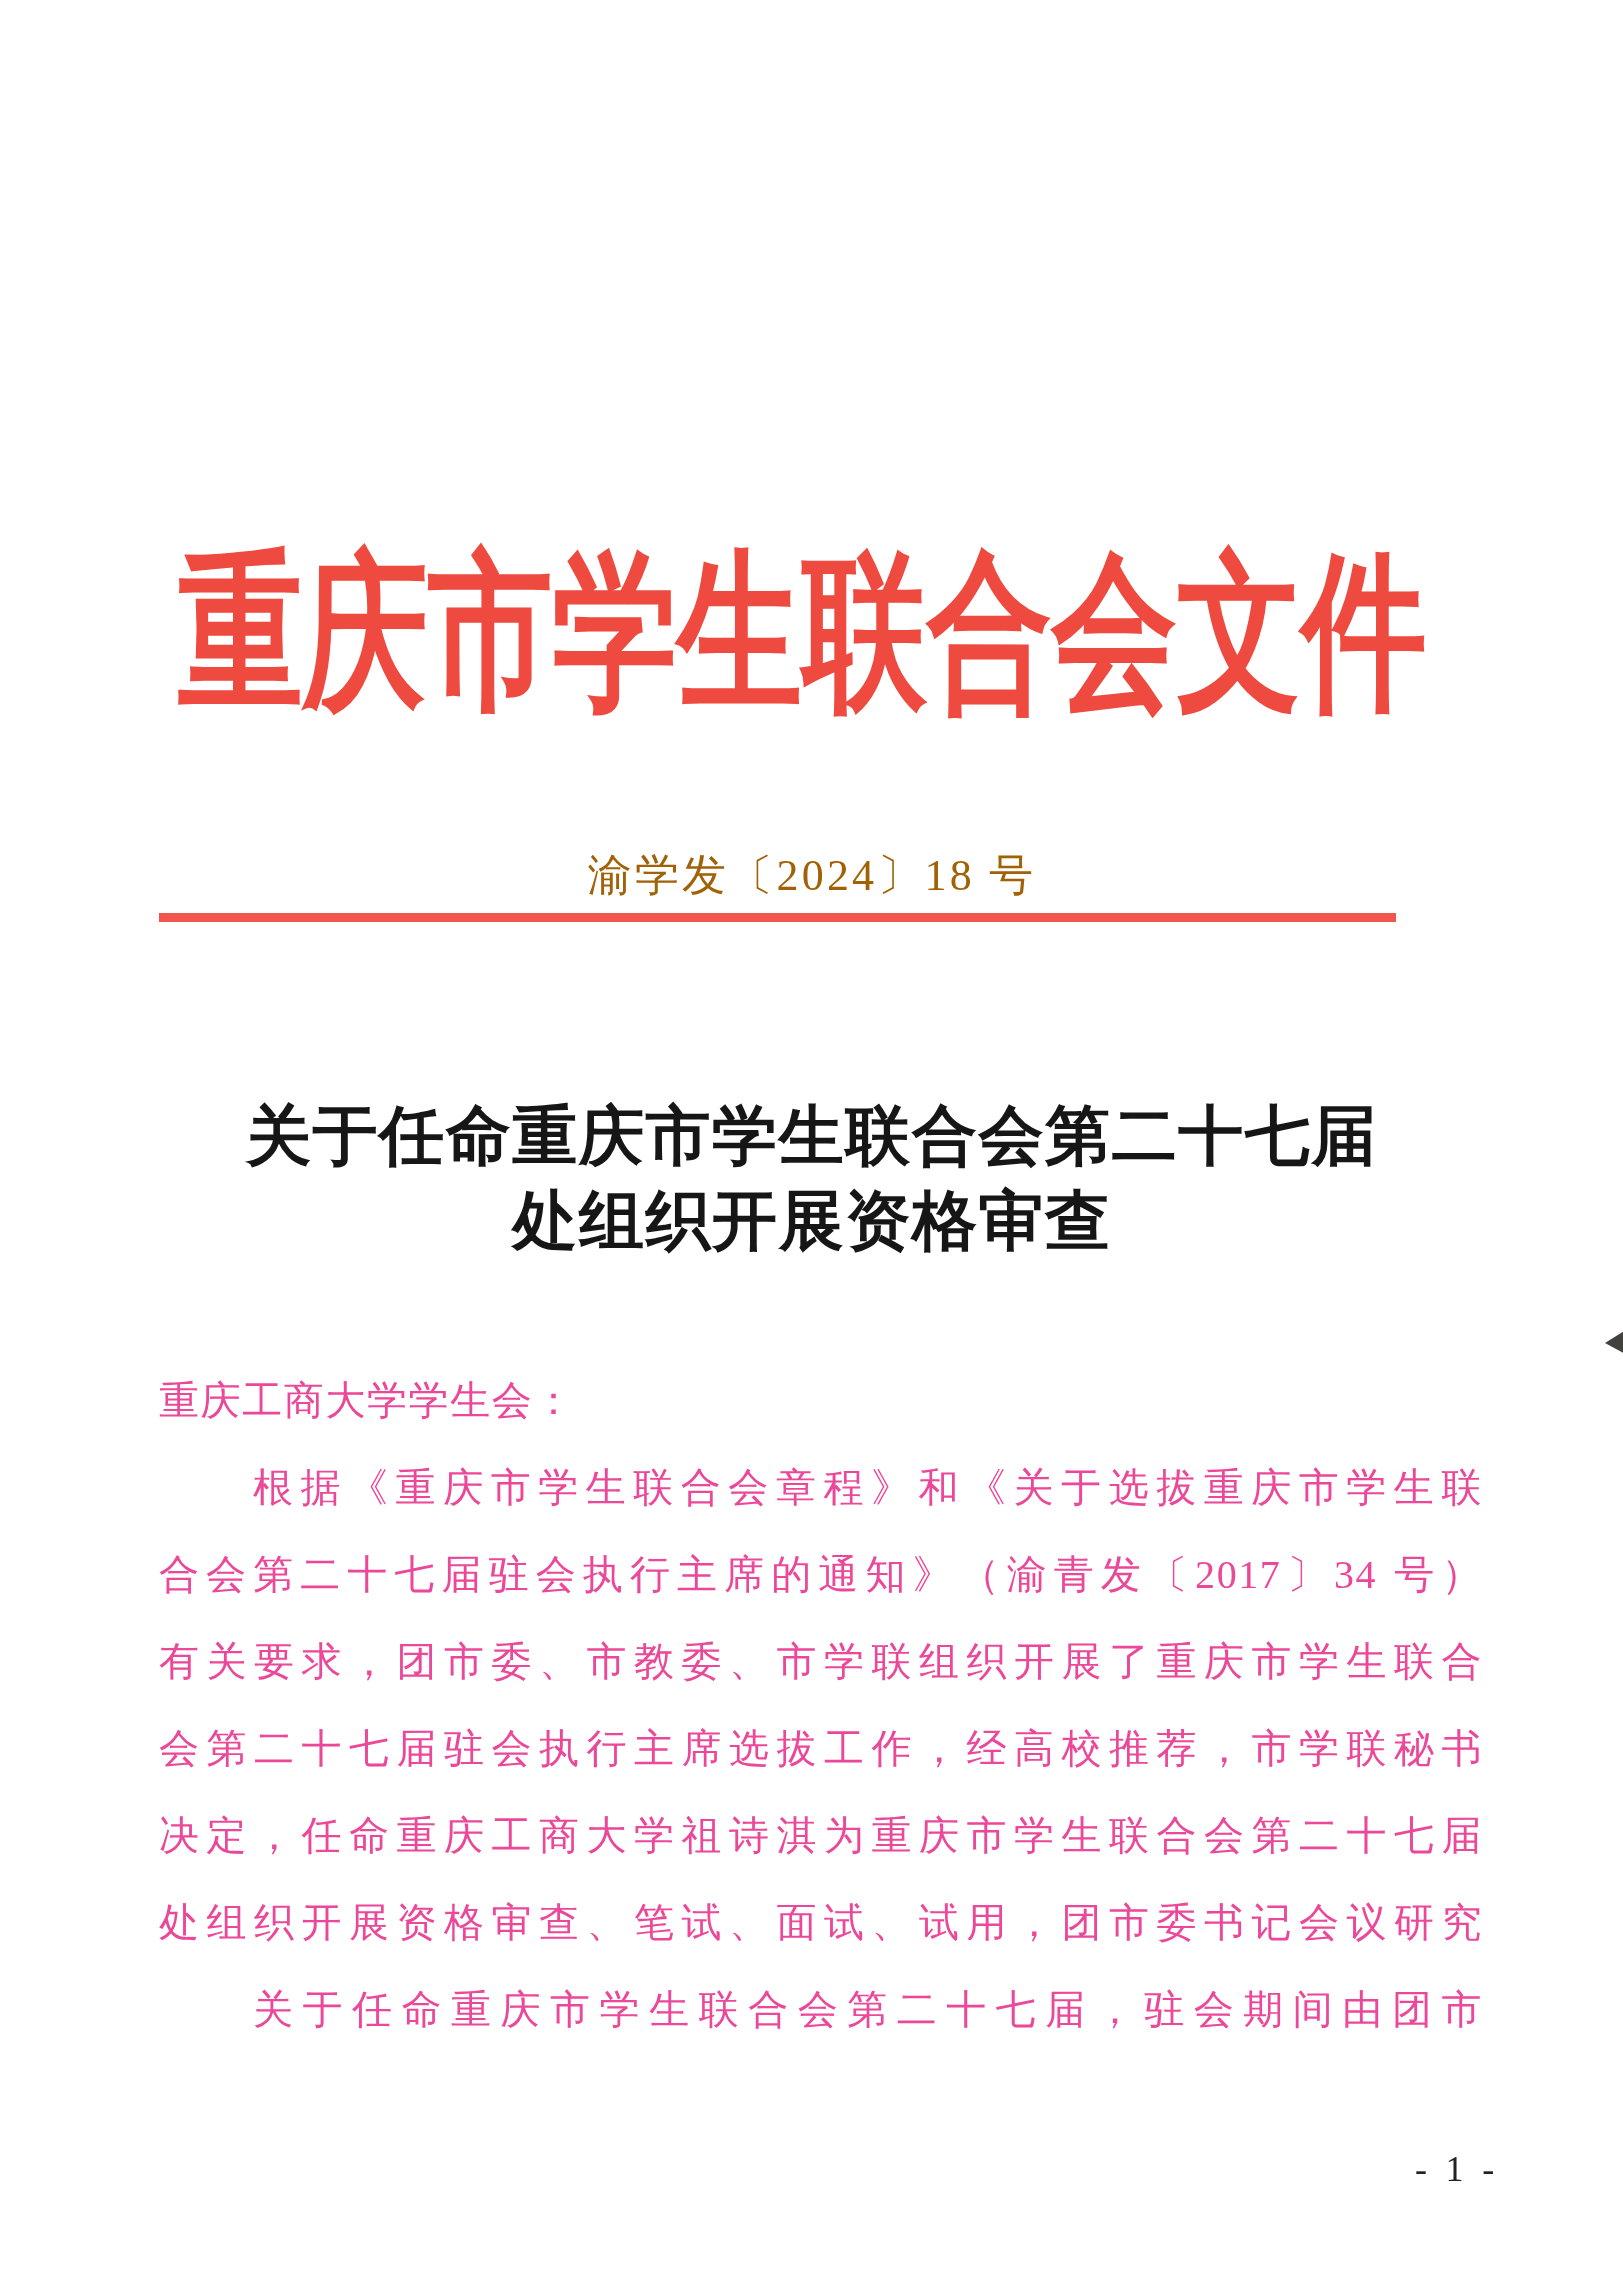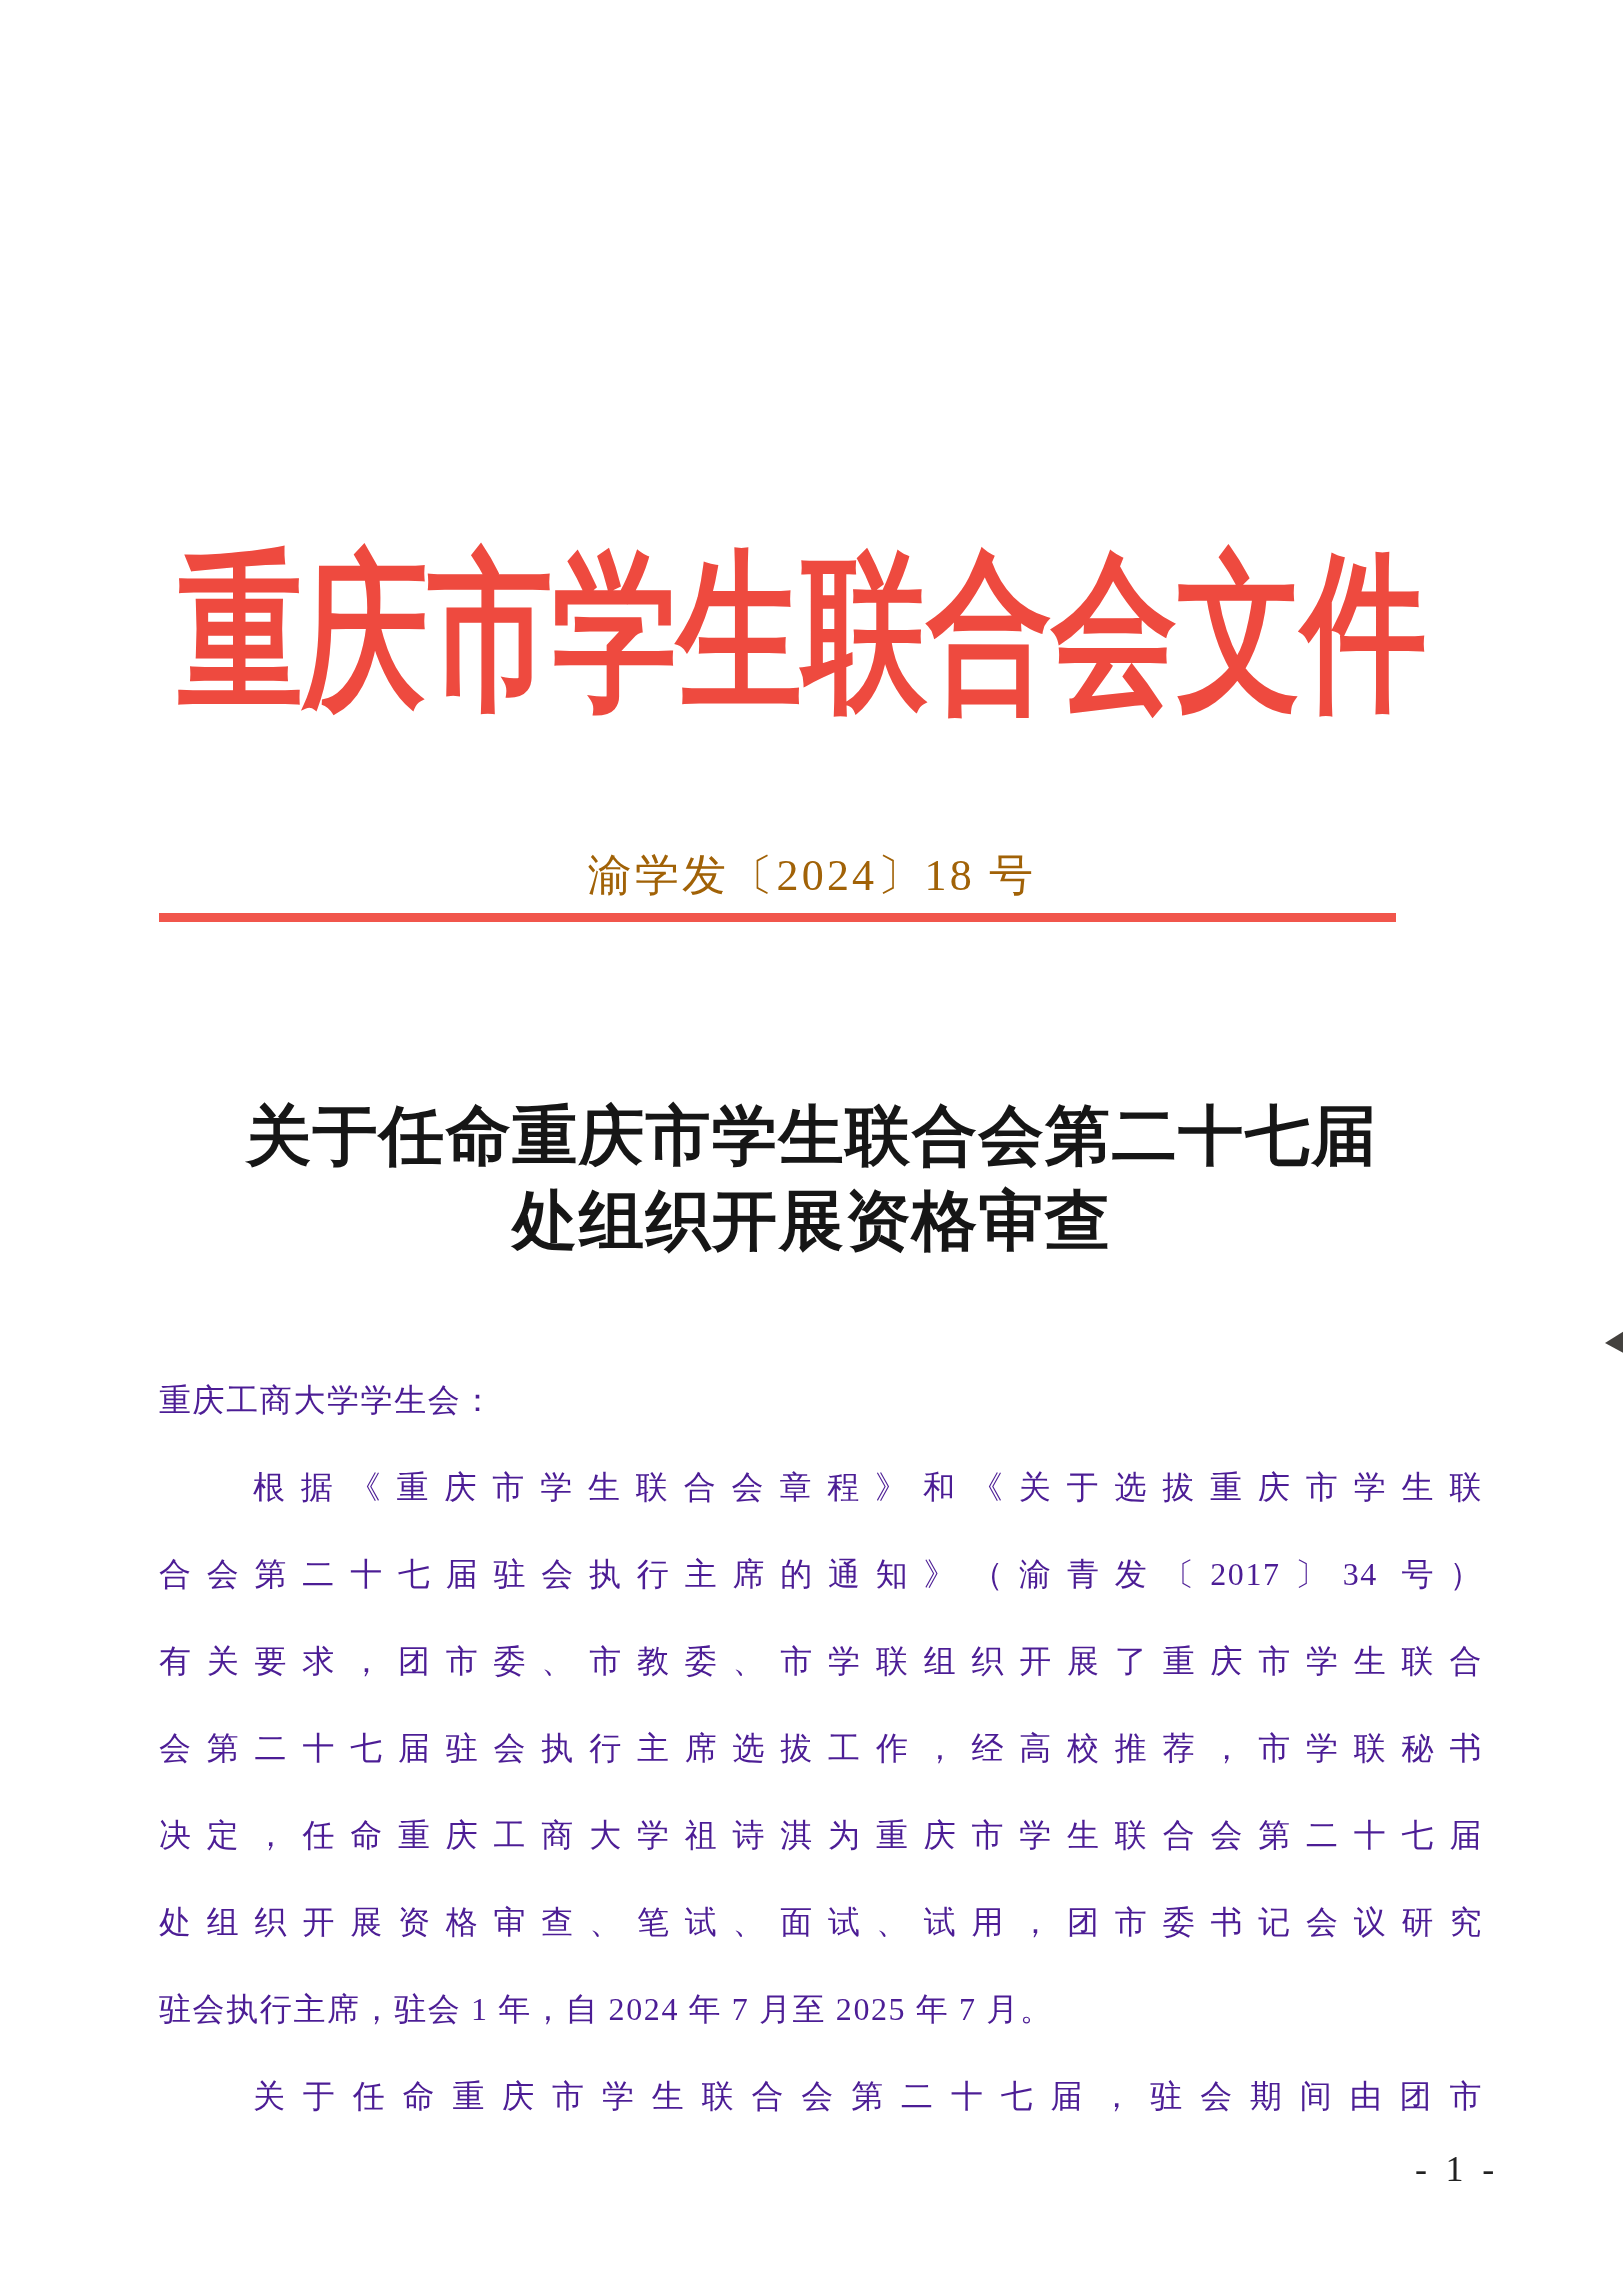--- a/index.html
+++ b/index.html
@@ -51,24 +51,24 @@
   }
   .body-block{
     position:absolute;
     left:159px;top:1357px;
     width:1324px;
   }
   .body-line{
     width:1324px;
     height:87px;
     line-height:87px;
-    font-size:32px;
+    font-size:40px;
     letter-spacing:1.6px;
     white-space:nowrap;
-    color:#4c1d95;
+    color:#ec4899;
     box-sizing:border-box;
   }
   .body-line.justify{
     white-space:normal;
     text-align:justify;
     text-align-last:justify;
   }
   .body-line.indent{ padding-left:94px; }
   .page-number{
     position:absolute;
@@ -103,21 +103,20 @@
   </div>
 
   <div class="body-block">
       <div class="body-line">重庆工商大学学生会：</div>
       <div class="body-line indent justify">根据《重庆市学生联合会章程》和《关于选拔重庆市学生联</div>
       <div class="body-line justify">合会第二十七届驻会执行主席的通知》（渝青发〔2017〕34 号）</div>
       <div class="body-line justify">有关要求，团市委、市教委、市学联组织开展了重庆市学生联合</div>
       <div class="body-line justify">会第二十七届驻会执行主席选拔工作，经高校推荐，市学联秘书</div>
       <div class="body-line justify">决定，任命重庆工商大学祖诗淇为重庆市学生联合会第二十七届</div>
       <div class="body-line justify">处组织开展资格审查、笔试、面试、试用，团市委书记会议研究</div>
-      <div class="body-line">驻会执行主席，驻会 1 年，自 2024 年 7 月至 2025 年 7 月。</div>
       <div class="body-line indent justify">关于任命重庆市学生联合会第二十七届，驻会期间由团市</div>
     </div>
 
   <div class="page-number">- 1 -</div>
 
   <div class="scan-artifact"></div>
 
 </div>
 
 

